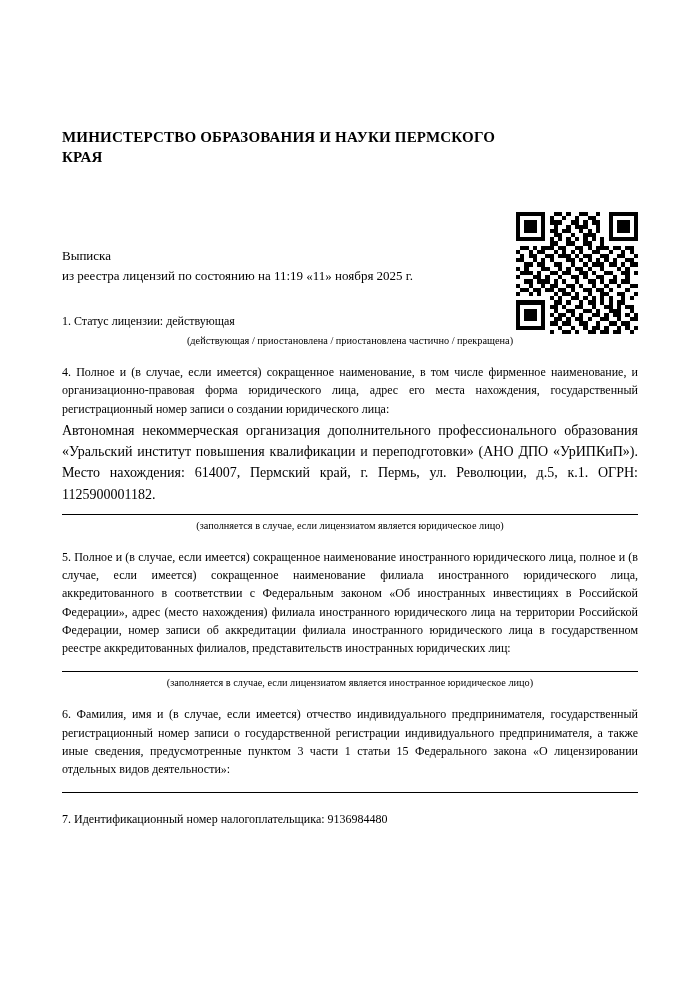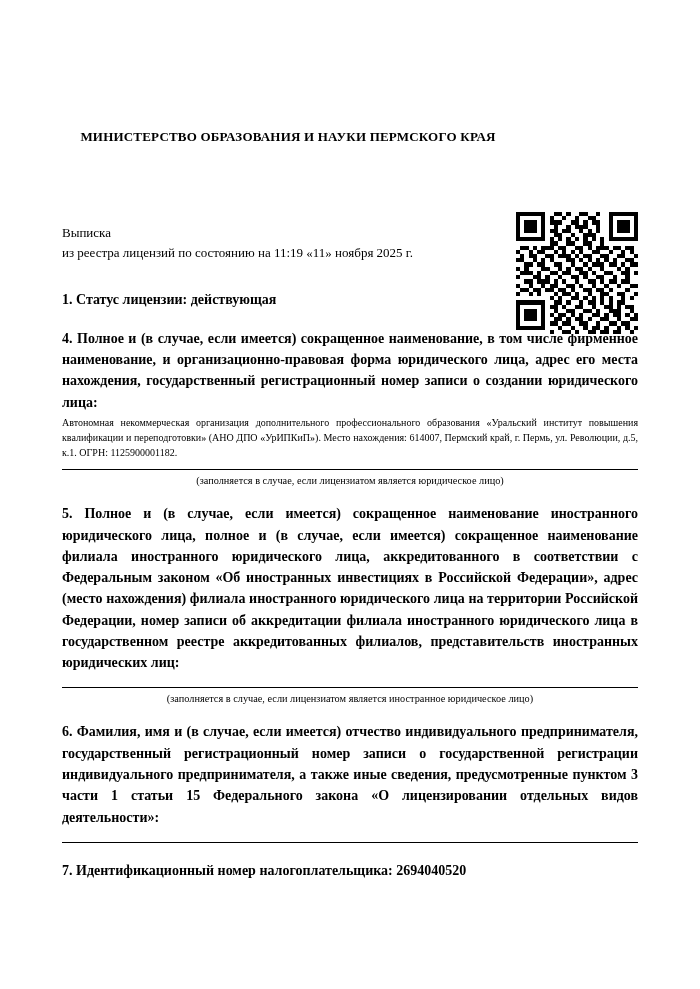--- a/index.html
+++ b/index.html
@@ -26,56 +26,54 @@
     position: absolute;
     top: 84px;
     right: 62px;
     width: 122px;
     height: 122px;
   }
   .qr canvas, .qr svg { display: block; }
 
   .org-title {
     margin-top: 128px;
-    text-align: center;
     font-weight: bold;
-    font-size: 13px;
+    font-size: 15px;
     line-height: 1.32;
     letter-spacing: 0.2px;
     width: 452px;
   }
   .org-subtitle {
     width: 452px;
     text-align: center;
     font-size: 10.5px;
     margin-top: 7px;
   }
 
   .doc-head {
     text-align: left;
     margin-top: 78px;
     font-size: 13px;
     line-height: 1.55;
   }
 
   .item {
-    font-size: 14px;
+    font-size: 12px;
     line-height: 1.52;
     text-align: justify;
     margin-top: 17px;
-    font-weight: bold;
   }
   .item.first { margin-top: 26px; }
   .note {
     text-align: center;
     font-size: 10.3px;
     margin-top: 5px;
   }
   .body-text {
-    font-size: 10px;
+    font-size: 14px;
     line-height: 1.52;
     text-align: justify;
     margin-top: 2px;
   }
   .rule {
     border: none;
     border-top: 1px solid #000;
     margin: 9px 0 0 0;
     height: 0;
   }
@@ -356,32 +354,33 @@
   </div>
 
   <div class="org-title">МИНИСТЕРСТВО ОБРАЗОВАНИЯ И НАУКИ ПЕРМСКОГО КРАЯ</div>
 
   <div class="doc-head">
     <div>Выписка</div>
     <div>из реестра лицензий по состоянию на 11:19 «11» ноября 2025 г.</div>
   </div>
 
   <div class="item first">1. Статус лицензии: действующая</div>
+  <div class="note">(действующая / приостановлена / приостановлена частично / прекращена)</div>
 
 
 
   <div class="item">4. Полное и (в случае, если имеется) сокращенное наименование, в том числе фирменное наименование, и организационно-правовая форма юридического лица, адрес его места нахождения, государственный регистрационный номер записи о создании юридического лица:</div>
   <div class="body-text">Автономная некоммерческая организация дополнительного профессионального образования «Уральский институт повышения квалификации и переподготовки» (АНО ДПО «УрИПКиП»). Место нахождения: 614007, Пермский край, г. Пермь, ул. Революции, д.5, к.1. ОГРН: 1125900001182.</div>
   <hr class="rule">
   <div class="note">(заполняется в случае, если лицензиатом является юридическое лицо)</div>
 
   <div class="item">5. Полное и (в случае, если имеется) сокращенное наименование иностранного юридического лица, полное и (в случае, если имеется) сокращенное наименование филиала иностранного юридического лица, аккредитованного в соответствии с Федеральным законом «Об иностранных инвестициях в Российской Федерации», адрес (место нахождения) филиала иностранного юридического лица на территории Российской Федерации, номер записи об аккредитации филиала иностранного юридического лица в государственном реестре аккредитованных филиалов, представительств иностранных юридических лиц:</div>
   <div class="blank-block"></div>
   <hr class="rule">
   <div class="note">(заполняется в случае, если лицензиатом является иностранное юридическое лицо)</div>
 
   <div class="item">6. Фамилия, имя и (в случае, если имеется) отчество индивидуального предпринимателя, государственный регистрационный номер записи о государственной регистрации индивидуального предпринимателя, а также иные сведения, предусмотренные пунктом 3 части 1 статьи 15 Федерального закона «О лицензировании отдельных видов деятельности»:</div>
   <div class="blank-block"></div>
   <hr class="rule">
 
-  <div class="item">7. Идентификационный номер налогоплательщика: 2694040520</div>
+  <div class="item">7. Идентификационный номер налогоплательщика: 9136984480</div>
 
 </div>
 
 </body></html>

